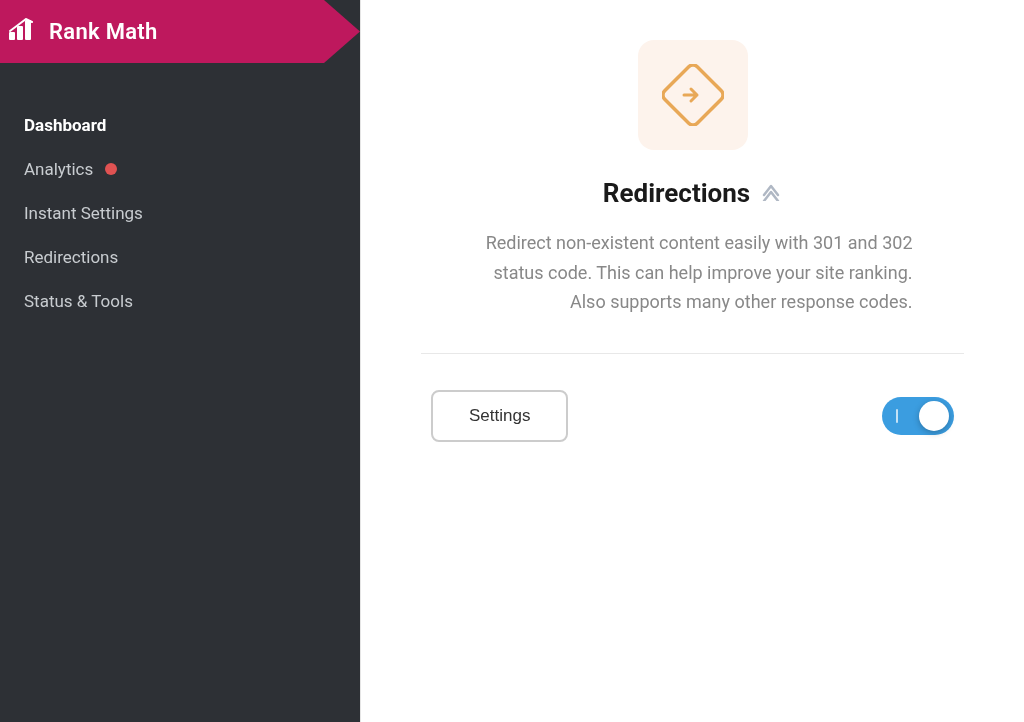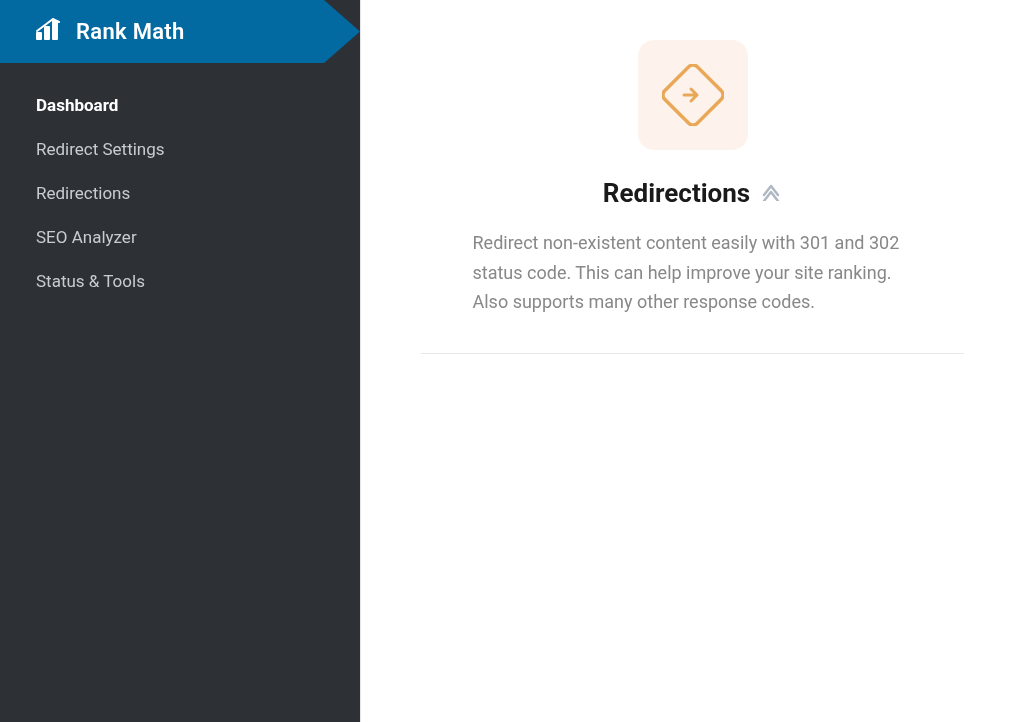--- a/index.html
+++ b/index.html
@@ -18,45 +18,46 @@
       width: 360px;
       min-width: 360px;
       background: #2d3035;
       display: flex;
       flex-direction: column;
       height: 100%;
       position: relative;
     }
 
     .sidebar-header {
-      background: #0369a1;
-      padding: 18px 36px;
+      background: #be185d;
+      padding: 18px 9px;
       display: flex;
       align-items: center;
       gap: 12px;
       clip-path: polygon(0 0, 90% 0, 100% 50%, 90% 100%, 0 100%);
       padding-right: 50px;
     }
 
     .sidebar-logo-icon {
       color: #fff;
       font-size: 22px;
     }
 
     .sidebar-title {
       color: #fff;
       font-size: 22px;
       font-weight: 600;
       letter-spacing: 0.3px;
     }
 
     .sidebar-nav {
-      padding: 20px 12px;
+      padding: 20px 0;
       display: flex;
       flex-direction: column;
+      margin-top: 20px;
     }
 
     .sidebar-nav-item {
       padding: 12px 24px;
       color: #c8ccd0;
       font-size: 17px;
       cursor: pointer;
       transition: background 0.15s;
       display: flex;
       align-items: center;
@@ -122,21 +123,21 @@
       font-weight: 700;
       color: #1a1a1a;
     }
 
     .card-title-chevron {
       color: #b0b0b0;
       font-size: 20px;
     }
 
     .card-description {
-      text-align: left;
+      text-align: right;
       color: #888;
       font-size: 18px;
       line-height: 1.65;
       max-width: 440px;
       margin-bottom: 0;
     }
 
     .card-divider {
       width: 100%;
       height: 1px;
@@ -217,27 +218,28 @@
       </svg>
     </span>
     <span class="sidebar-title">Rank Math</span>
   </div>
 
   <nav class="sidebar-nav">
     <div class="sidebar-nav-item active">
       <span>Dashboard</span>
     </div>
     <div class="sidebar-nav-item">
-      <span>Redirect Settings</span>
+      <span>Analytics</span>
+      <span class="analytics-dot"></span>
+    </div>
+    <div class="sidebar-nav-item">
+      <span>Instant Settings</span>
     </div>
     <div class="sidebar-nav-item">
       <span>Redirections</span>
-    </div>
-    <div class="sidebar-nav-item">
-      <span>SEO Analyzer</span>
     </div>
     <div class="sidebar-nav-item">
       <span>Status &amp; Tools</span>
     </div>
   </nav>
 </aside>
 
 <main class="main-content">
 
   <div class="card-icon-wrapper">
@@ -254,14 +256,24 @@
         <path d="M4 14 L11 5 L18 14" stroke="#b0b8c4" stroke-width="2.5" stroke-linecap="round" stroke-linejoin="round"></path>
         <path d="M4 20 L11 11 L18 20" stroke="#b0b8c4" stroke-width="2.5" stroke-linecap="round" stroke-linejoin="round"></path>
       </svg>
     </span>
   </div>
 
   <p class="card-description">Redirect non-existent content easily with 301 and 302 status code. This can help improve your site ranking. Also supports many other response codes.</p>
 
   <div class="card-divider"></div>
 
+  <div class="card-actions">
+    <button class="settings-button">Settings</button>
+
+    <div class="toggle-wrapper">
+      <div class="toggle">
+        <div class="toggle-line"></div>
+        <div class="toggle-knob"></div>
+      </div>
+    </div>
+  </div>
 
 </main>
 
 </body></html>

